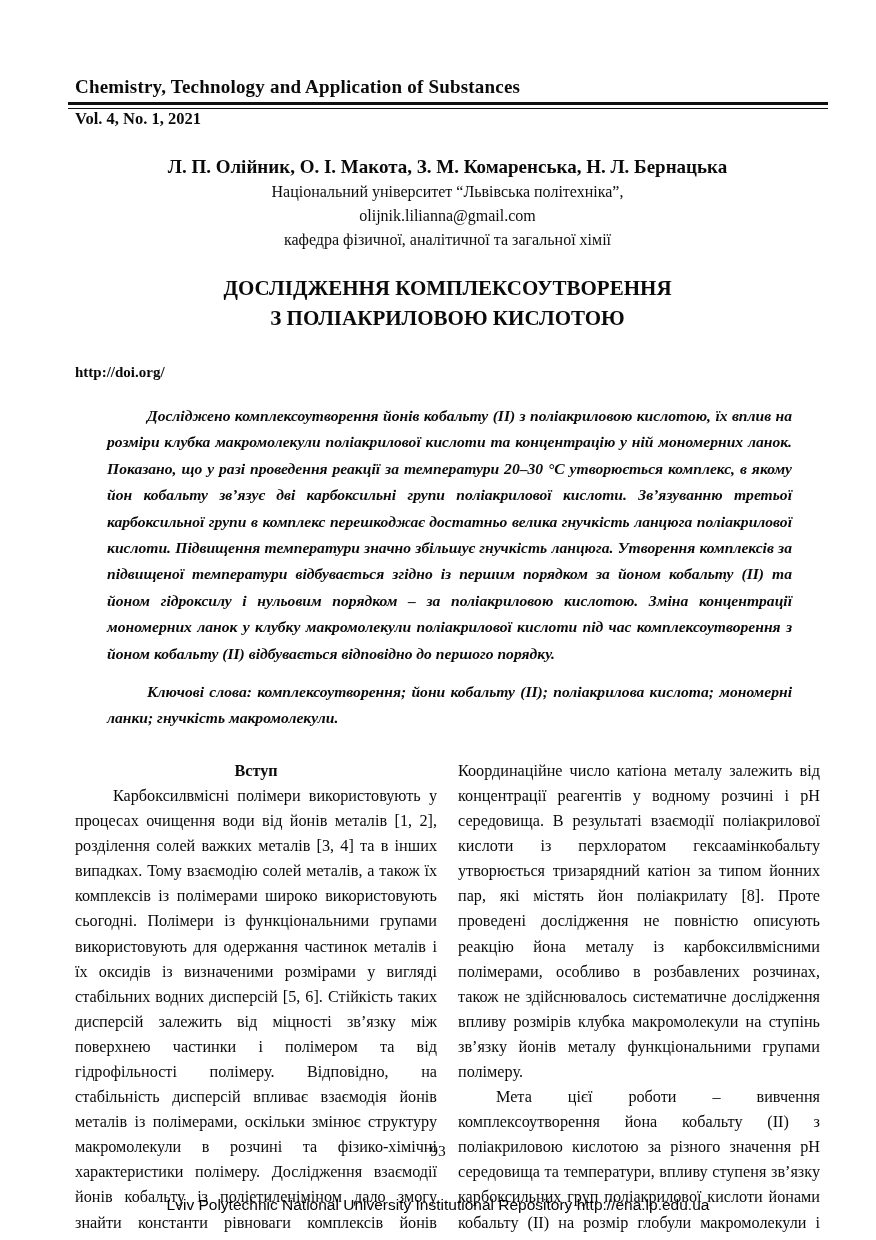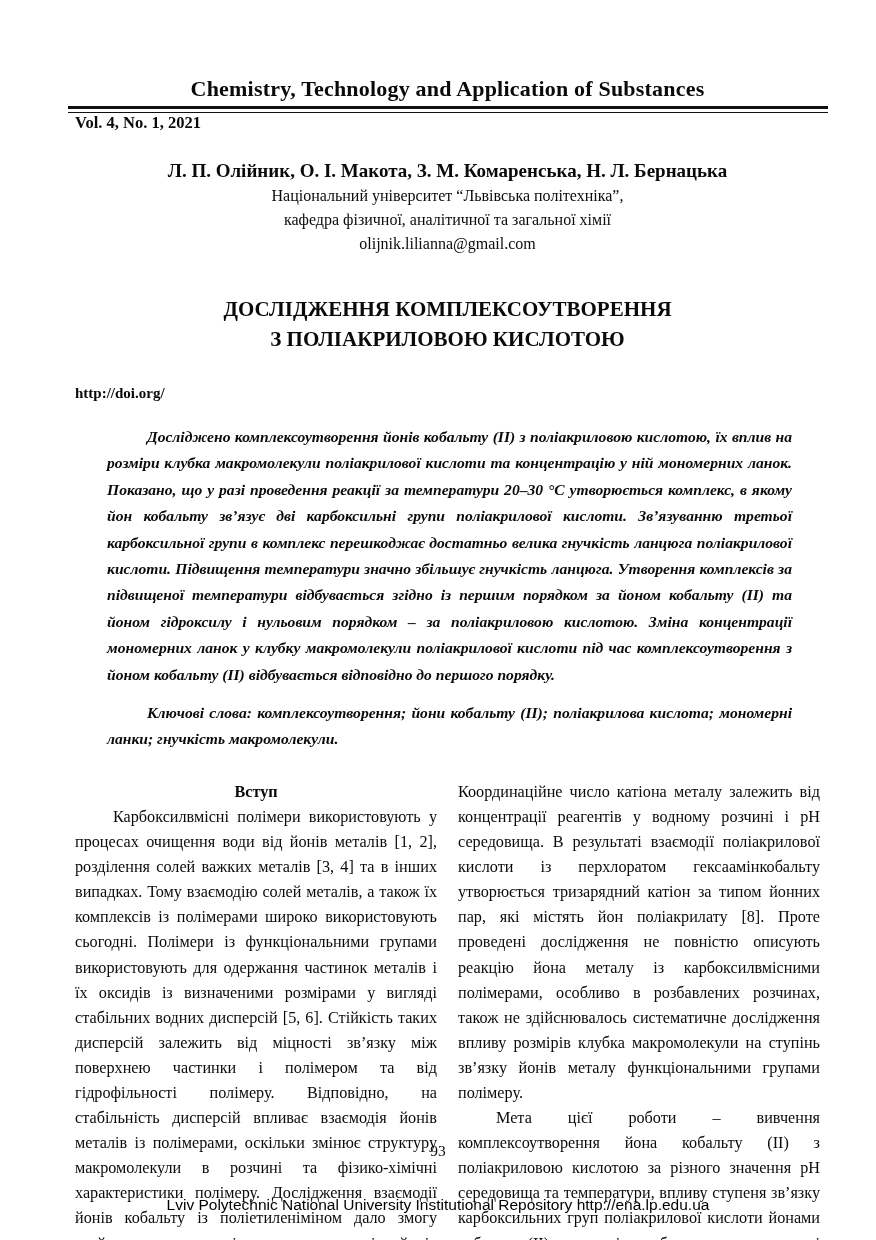--- a/index.html
+++ b/index.html
@@ -15,23 +15,23 @@
     font-family: "Liberation Serif", "DejaVu Serif", serif;
     color: #0a0a0a;
     overflow: hidden;
     box-sizing: border-box;
   }
   .content {
     box-sizing: border-box;
     padding: 76px 56px 0 75px; 
   }
   .journal-title {
-    text-align: center;
+    text-align: left;
     font-weight: bold;
-    font-size: 22px;
+    font-size: 19px;
     letter-spacing: 0.2px;
     margin: 0 0 4px 0;
   }
   .header-rule {
     height: 3px;
     border-top: 3px solid #101010;
     border-bottom: 1.6px solid #101010;
     margin: 0 -8px 0 -7px;
   }
   .volume-line {
@@ -48,21 +48,21 @@
     font-weight: bold;
     font-size: 19px;
     margin-bottom: 1px;
     text-align: center;
   }
   .article-title {
     text-align: center;
     font-weight: bold;
     font-size: 21px;
     line-height: 30px;
-    margin-top: 38px;
+    margin-top: 21px;
   }
   .doi-line {
     font-weight: bold;
     font-size: 15px;
     margin-top: 31px;
   }
   .abstract-block {
     margin: 22px 16px 0 20px; 
     font-weight: bold;
     font-size: 15.6px;
@@ -122,22 +122,22 @@
 
     <div class="journal-title">Chemistry, Technology and Application of Substances</div>
 
     <div class="header-rule"></div>
 
     <div class="volume-line">Vol. 4, No. 1, 2021</div>
 
     <div class="authors-block">
       <div class="authors">Л. П. Олійник, О. І. Макота, З. М. Комаренська, Н. Л. Бернацька</div>
       <div>Національний університет “Львівська політехніка”,</div>
+      <div>olijnik.lilianna@gmail.com</div>
       <div>кафедра фізичної, аналітичної та загальної хімії</div>
-      <div>olijnik.lilianna@gmail.com</div>
     </div>
 
     <div class="article-title">
       <div>ДОСЛІДЖЕННЯ КОМПЛЕКСОУТВОРЕННЯ</div>
       <div>З  ПОЛІАКРИЛОВОЮ КИСЛОТОЮ</div>
     </div>
 
     <div class="doi-line">http://doi.org/</div>
 
     <div class="abstract-block">

